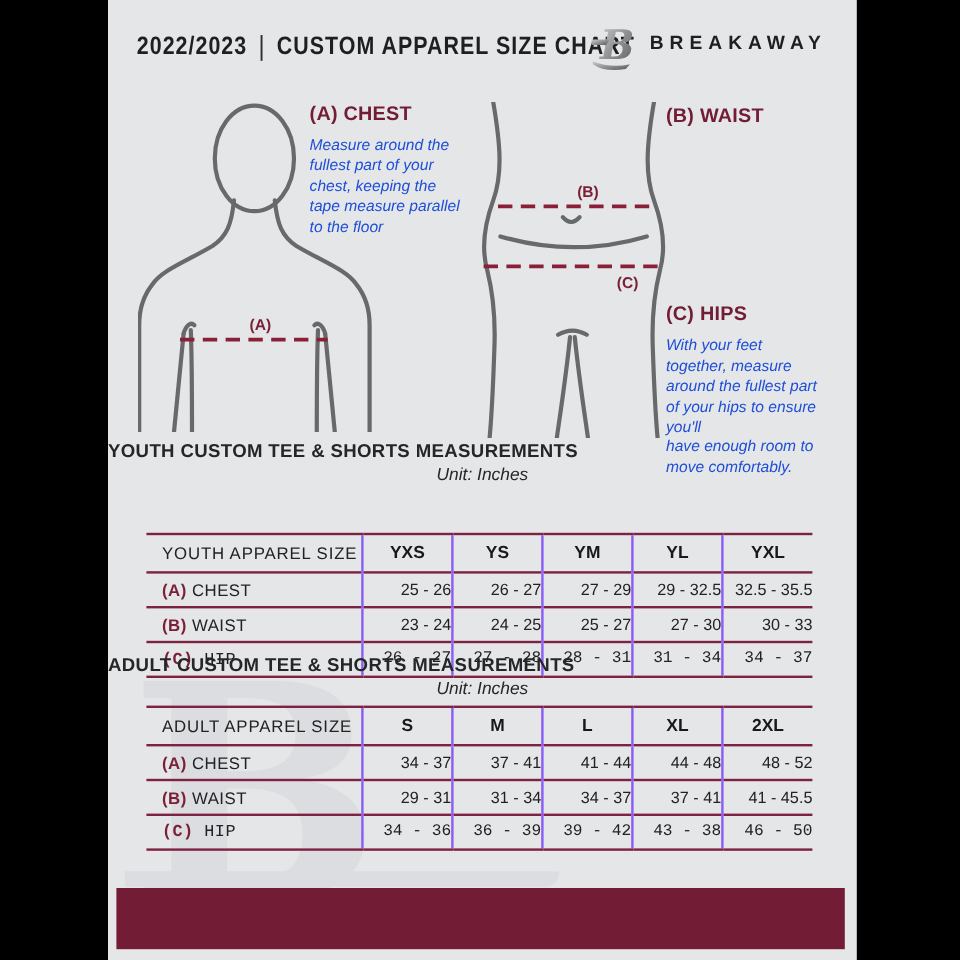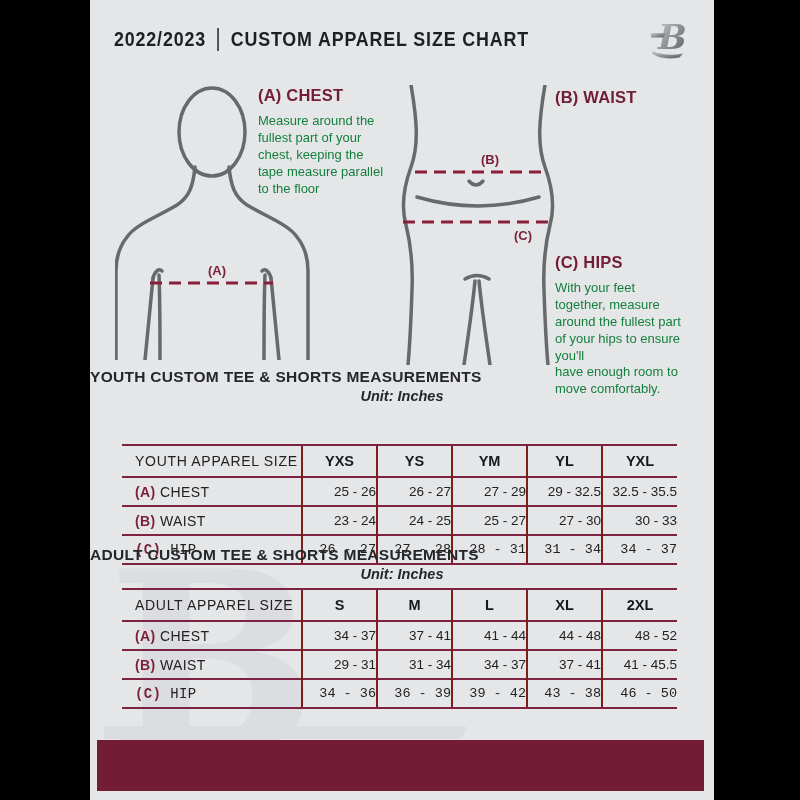--- a/index.html
+++ b/index.html
@@ -34,40 +34,40 @@
   
   .fig { position:absolute; }
   .diagram-label {
     position:absolute; width:34px; text-align:center;
     font-weight:bold; font-size:13px; color:#7a1f36; z-index:1;
   }
   
   .instr { position:absolute; color:#721d35; z-index:1; }
   .instr h3 { margin:0; font-size:16.5px; font-weight:bold; letter-spacing:0.2px; }
   .instr p {
-    margin:8px 0 0; font-size:13px; line-height:1.3;
-    white-space:pre-line; color:#15803d;
+    margin:8px 0 0; font-style:italic; font-size:13px; line-height:1.3;
+    white-space:pre-line; color:#1d4ed8;
   }
   
   .section-title {
     position:absolute; left:0; width:100%; text-align:left; z-index:1;
     font-weight:bold; font-size:15.5px; letter-spacing:0.3px; color:#242628;
   }
   .section-unit {
     position:absolute; left:0; width:100%; text-align:center; z-index:1;
-    font-style:italic; font-size:14.5px; color:#242628;font-weight:bold;
+    font-style:italic; font-size:14.5px; color:#242628;
   }
   
   .size-table {
     position:absolute; left:32px; width:555px; z-index:1;
     border-collapse:collapse; table-layout:fixed;
   }
   .size-table th, .size-table td { border-top:2px solid #7e2241; padding:0; }
   .size-table tr:last-child td { border-bottom:2px solid #7e2241;font-family:Liberation Mono, monospace; }
-  .size-table th + th, .size-table td + td { border-left:2px solid #7f1d1d; }
+  .size-table th + th, .size-table td + td { border-left:2px solid #8b5cf6; }
   .size-table th { height:30px; text-align:center; font-weight:bold; font-size:14.5px; color:#17191b; }
   .size-table th.label-col {
     text-align:left; padding-left:13px; font-weight:400;
     font-size:14px; letter-spacing:0.7px; color:#222;
   }
   .size-table td { height:27px; text-align:right; font-size:13.5px; color:#222; }
   .size-table td.label-cell { text-align:left; padding-left:13px; font-size:14px; letter-spacing:0.4px; }
   .pfx { color:#7a1f36; font-weight:bold; }
   
   .footer-bar {
@@ -94,20 +94,21 @@
         <linearGradient id="metal" x1="0" y1="0" x2="1" y2="1">
           <stop offset="0" stop-color="#cbcdcf"></stop>
           <stop offset="0.5" stop-color="#8f9193"></stop>
           <stop offset="1" stop-color="#55585a"></stop>
         </linearGradient>
       </defs>
       <text x="9" y="35" font-family="DejaVu Serif, serif" font-weight="bold" font-style="italic" font-size="34" fill="url(#metal)">B</text>
       <path d="M2 19 L17 19 L14 23.5 L2 23.5 Z" fill="url(#metal)"></path>
       <path d="M3 37 Q 18 43 34 39.5 L 30.5 43.5 Q 13 46.5 3 39.5 Z" fill="url(#metal)"></path>
     </svg>
+    <span class="brand-name">BREAKAWAY</span>
   </div>
 
   <svg class="fig" style="left:25px; top:85px;" width="195" height="275" viewBox="0 0 195 275">
     <g fill="none" stroke="#67696b" stroke-width="3.5" stroke-linecap="round">
       <ellipse cx="97" cy="47" rx="33" ry="44"></ellipse>
       <path d="M 80 82 C 78 102 74 112 62 120 C 40 133 20 140 12 152 C 4 162 1 172 1 186 L 1 275"></path>
       <path d="M 38 193 C 36 215 33 245 30 275"></path>
       <path d="M 38 193 C 40 186 44 183 47 186"></path>
       <path d="M 44 190 C 45 215 45 245 45 275"></path>
       <path d="M 114 82 C 116 102 120 112 132 120 C 154 133 174 140 182 152 C 190 162 193 172 193 186 L 193 275"></path>

